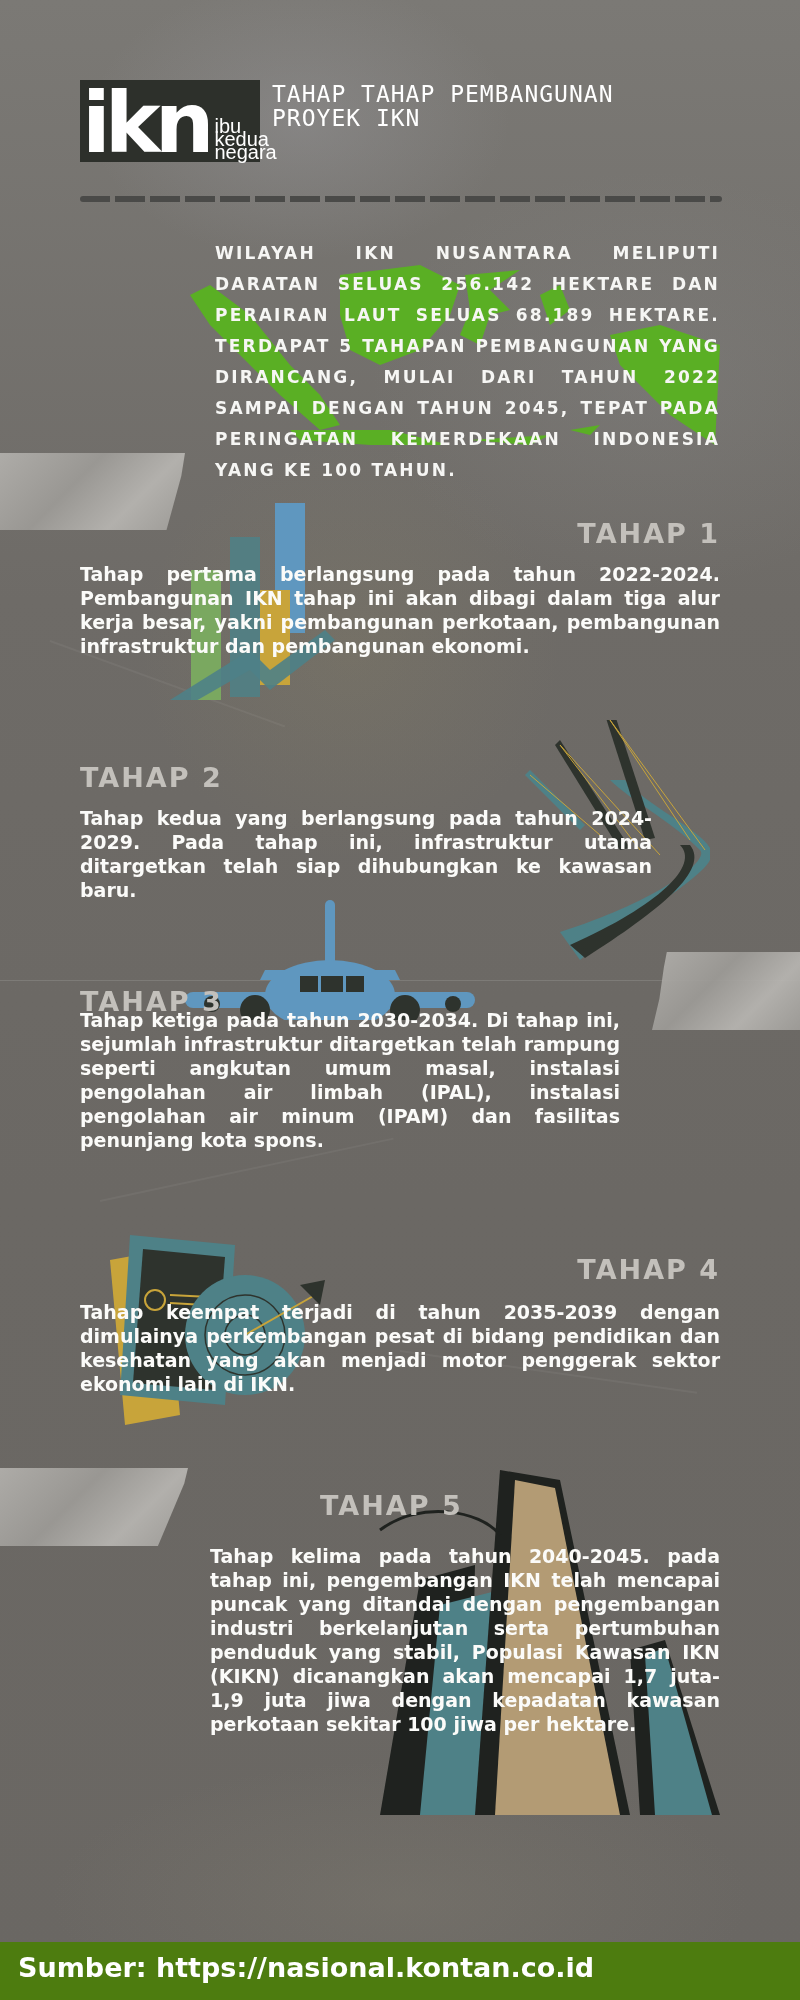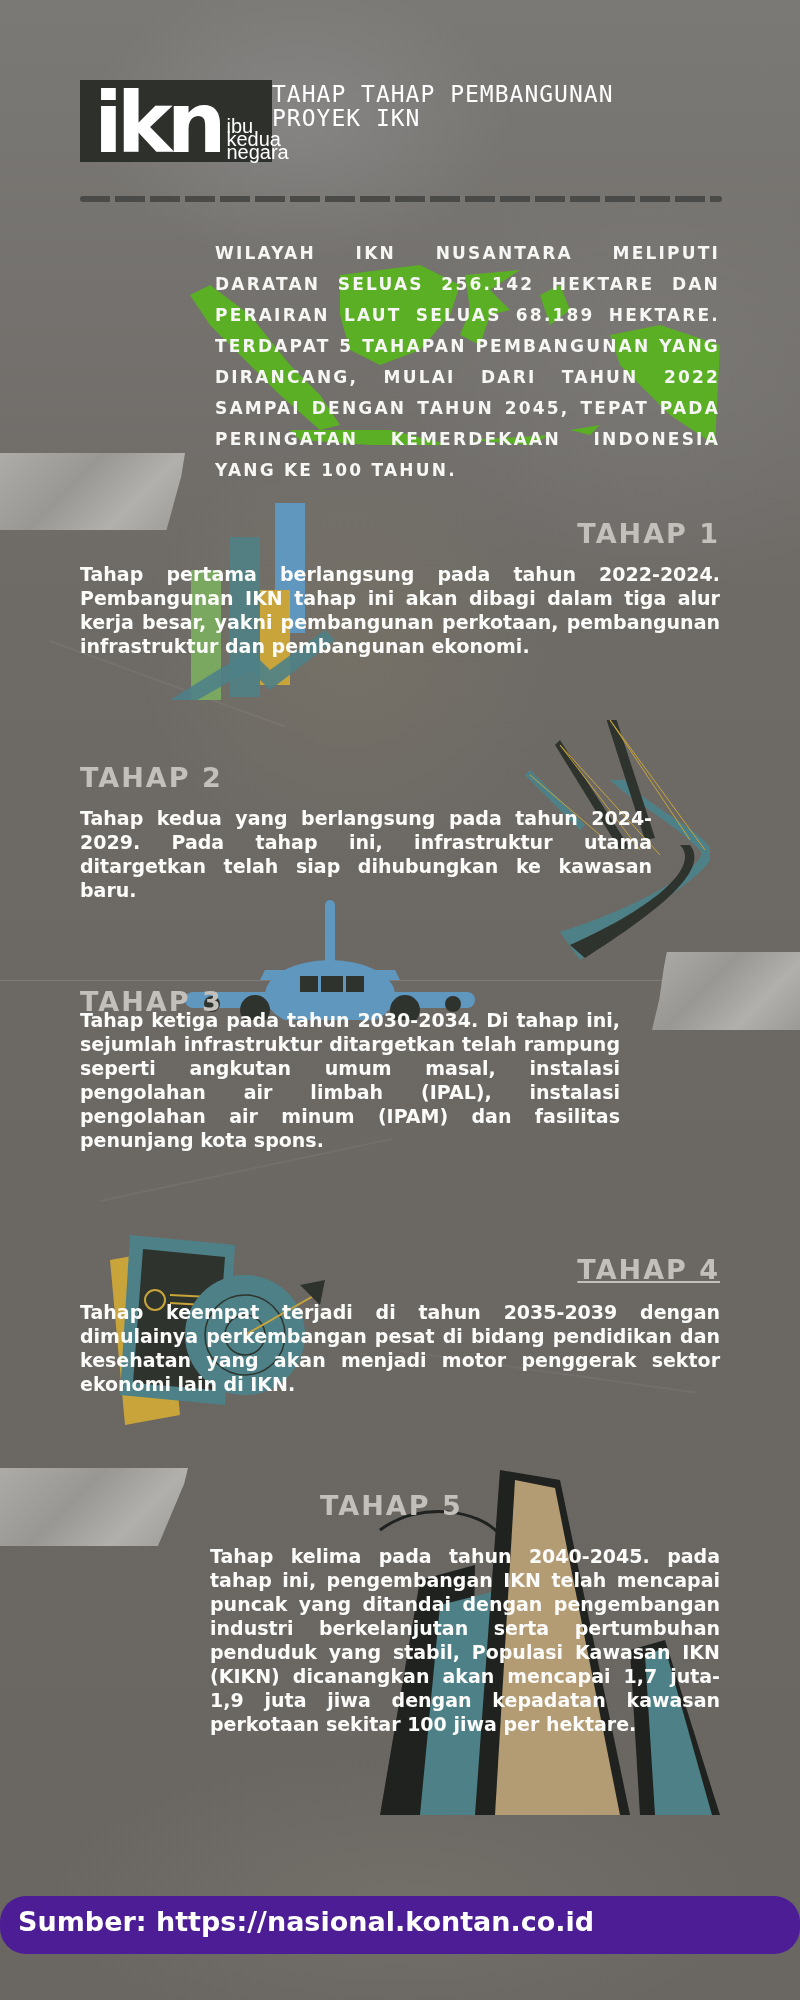--- a/index.html
+++ b/index.html
@@ -14,21 +14,21 @@
     background:
       radial-gradient(ellipse 300px 200px at 300px 120px, rgba(160,160,165,0.35), transparent 70%),
       radial-gradient(ellipse 400px 300px at 650px 380px, rgba(140,140,140,0.25), transparent 70%),
       radial-gradient(ellipse 300px 300px at 350px 650px, rgba(150,140,100,0.18), transparent 70%),
       radial-gradient(ellipse 500px 200px at 400px 1900px, rgba(140,135,120,0.25), transparent 70%),
       linear-gradient(180deg, #7b7975 0%, #6e6b67 30%, #6b6864 60%, #6a6763 100%);
   }
   .wrinkle { position:absolute; background:rgba(255,255,255,0.05); transform-origin:left; height:2px; }
   .header-logo {
     position:absolute; left:80px; top:80px; width:180px; height:82px;
-    background:#2d302b; display:flex; align-items:flex-end;padding-left:12px;
+    background:#2d302b; display:flex; align-items:flex-end;
   }
   .logo-big { font-family:"DejaVu Sans", sans-serif; font-weight:bold; font-size:84px; line-height:70px; color:#fff; letter-spacing:-6px; padding-left:2px; margin-bottom:4px;}
   .logo-small { font-size:20px; line-height:13px; color:#fff; margin-left:6px; margin-bottom:3px; }
   .title {
     position:absolute; left:272px; top:82px; width:440px;
     font-family:"DejaVu Sans Mono", monospace; font-size:23px; line-height:24px; letter-spacing:1px; color:#fff;
   }
   .dashes { position:absolute; left:80px; top:196px; width:642px; height:6px;
     background:repeating-linear-gradient(90deg,#4a4a48 0 30px, transparent 30px 35px); border-radius:3px; }
   .map { position:absolute; left:190px; top:255px; width:530px; height:190px; }
@@ -36,21 +36,21 @@
     position:absolute; left:215px; top:238px; width:505px;
     font-family:"DejaVu Sans", sans-serif; font-weight:bold; font-size:17px; line-height:31px; letter-spacing:2.2px;
     text-align:justify; text-align-last:left; color:#f6f6f4;
   }
   .tape { position:absolute; background:linear-gradient(135deg,#b3b1ad,#9d9b97 40%,#b8b6b2 70%,#a09e9a); opacity:0.92; }
   .stage-title { position:absolute; font-family:"DejaVu Sans", sans-serif; font-weight:bold; font-size:27px; letter-spacing:2px; color:#c3c0bb; }
   .stage-body {
     position:absolute; font-family:"DejaVu Sans", sans-serif; font-weight:bold; font-size:19px; line-height:24px;
     text-align:justify; text-align-last:left; color:#fbfbf9;
   }
-  .footer { position:absolute; left:0; top:1896px; width:800px; height:58px; background:#4c1d95;border-radius:26px; }
+  .footer { position:absolute; left:0; top:1942px; width:800px; height:58px; background:#4d7c0f; }
   .footer-text { position:absolute; left:18px; top:10px; font-family:"DejaVu Sans", sans-serif; font-weight:bold; font-size:27px; color:#fff; }
   .deco { position:absolute; }
 </style>
 </head>
 <body>
 
 <div class="bg"></div>
 <div class="wrinkle" style="left:0;top:980px;width:800px;background:rgba(255,255,255,0.12);height:1px;"></div>
 <div class="wrinkle" style="left:100px;top:1200px;width:300px;transform:rotate(-12deg);"></div>
 <div class="wrinkle" style="left:400px;top:1350px;width:300px;transform:rotate(8deg);"></div>
@@ -137,21 +137,21 @@
   <polygon points="38,24 120,32 110,165 28,158" fill="#2e332d"></polygon>
   <circle cx="50" cy="75" r="10" fill="none" stroke="#c8a43a" stroke-width="2"></circle>
   <line x1="65" y1="70" x2="105" y2="72" stroke="#c8a43a" stroke-width="2"></line>
   <line x1="65" y1="78" x2="100" y2="80" stroke="#c8a43a" stroke-width="2"></line>
   <circle cx="140" cy="110" r="60" fill="#4e8187"></circle>
   <circle cx="140" cy="110" r="40" fill="none" stroke="#2e332d" stroke-width="1.5"></circle>
   <circle cx="140" cy="110" r="20" fill="none" stroke="#2e332d" stroke-width="1.5"></circle>
   <line x1="140" y1="110" x2="210" y2="70" stroke="#c8a43a" stroke-width="2"></line>
   <polygon points="195,60 220,55 215,80" fill="#2e332d"></polygon>
 </svg>
-<div class="stage-title" style="right:80px;top:1254px;text-decoration:underline;">TAHAP 4</div>
+<div class="stage-title" style="right:80px;top:1254px;">TAHAP 4</div>
 <div class="stage-body" style="left:80px;top:1300px;width:640px;">Tahap keempat terjadi di tahun 2035-2039 dengan dimulainya perkembangan pesat di bidang pendidikan dan kesehatan yang akan menjadi motor penggerak sektor ekonomi lain di IKN.</div>
 
 <svg class="deco" style="left:300px;top:1460px;" width="420" height="355" viewBox="0 0 420 355">
   <polygon points="120,120 175,105 170,355 80,355" fill="#1f221f"></polygon>
   <polygon points="140,145 200,130 195,355 120,355" fill="#4e8187"></polygon>
   <polygon points="200,10 260,20 330,355 175,355" fill="#1f221f"></polygon>
   <polygon points="215,20 255,28 320,355 195,355" fill="#b39b74"></polygon>
   <polygon points="330,190 365,180 420,355 340,355" fill="#1f221f"></polygon>
   <polygon points="345,195 365,188 412,355 355,355" fill="#4e8187"></polygon>
   <path d="M80 70 C120 40, 180 50, 200 75" stroke="#1f221f" stroke-width="3" fill="none"></path>

